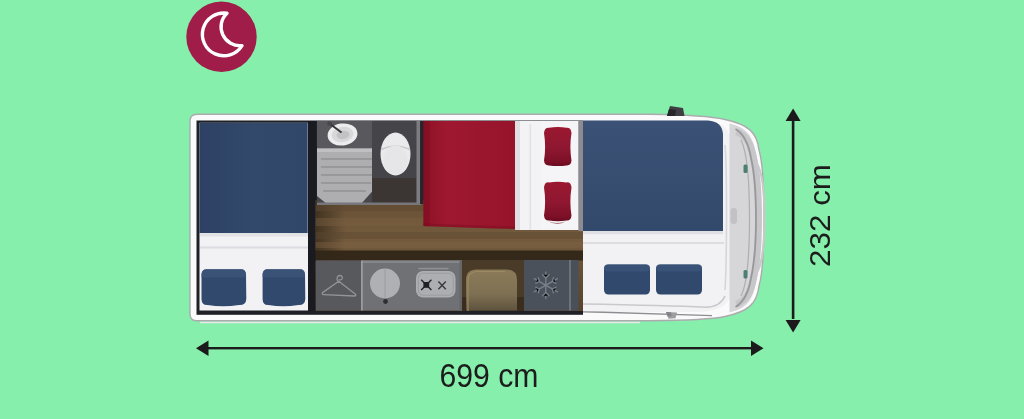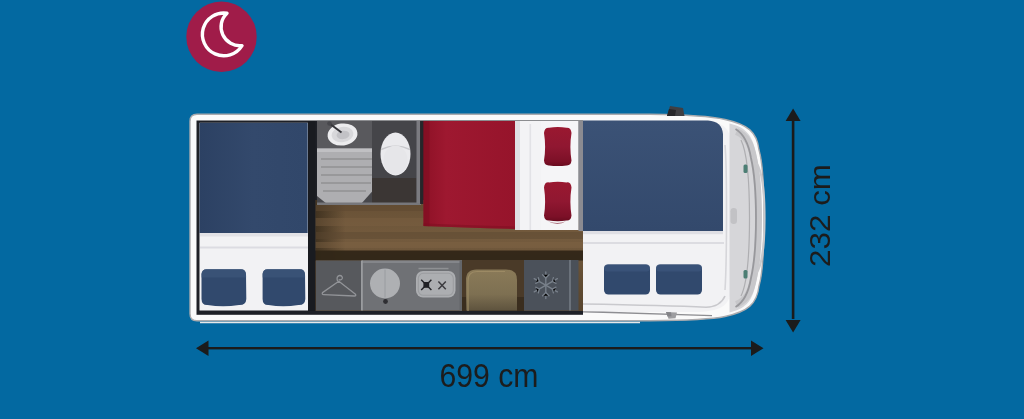--- a/index.html
+++ b/index.html
@@ -1,16 +1,16 @@
 <!DOCTYPE html>
 <html><head>
 <meta charset="utf-8">
 <style>
   html,body{margin:0;padding:0;background:#ffffff;}
-  #stage{position:relative;width:1024px;height:419px;background:#0369a1;overflow:hidden;
+  #stage{position:relative;width:1024px;height:419px;background:#86efac;overflow:hidden;
     font-family:"Liberation Sans", sans-serif;}
 </style>
 </head>
 <body>
 <div id="stage">
 <svg width="1024" height="419" viewBox="0 0 1024 419">
 <defs>
   <linearGradient id="woodg" x1="0" y1="0" x2="0" y2="1">
     <stop offset="0" stop-color="#675035"></stop>
     <stop offset="0.35" stop-color="#745b3e"></stop>

